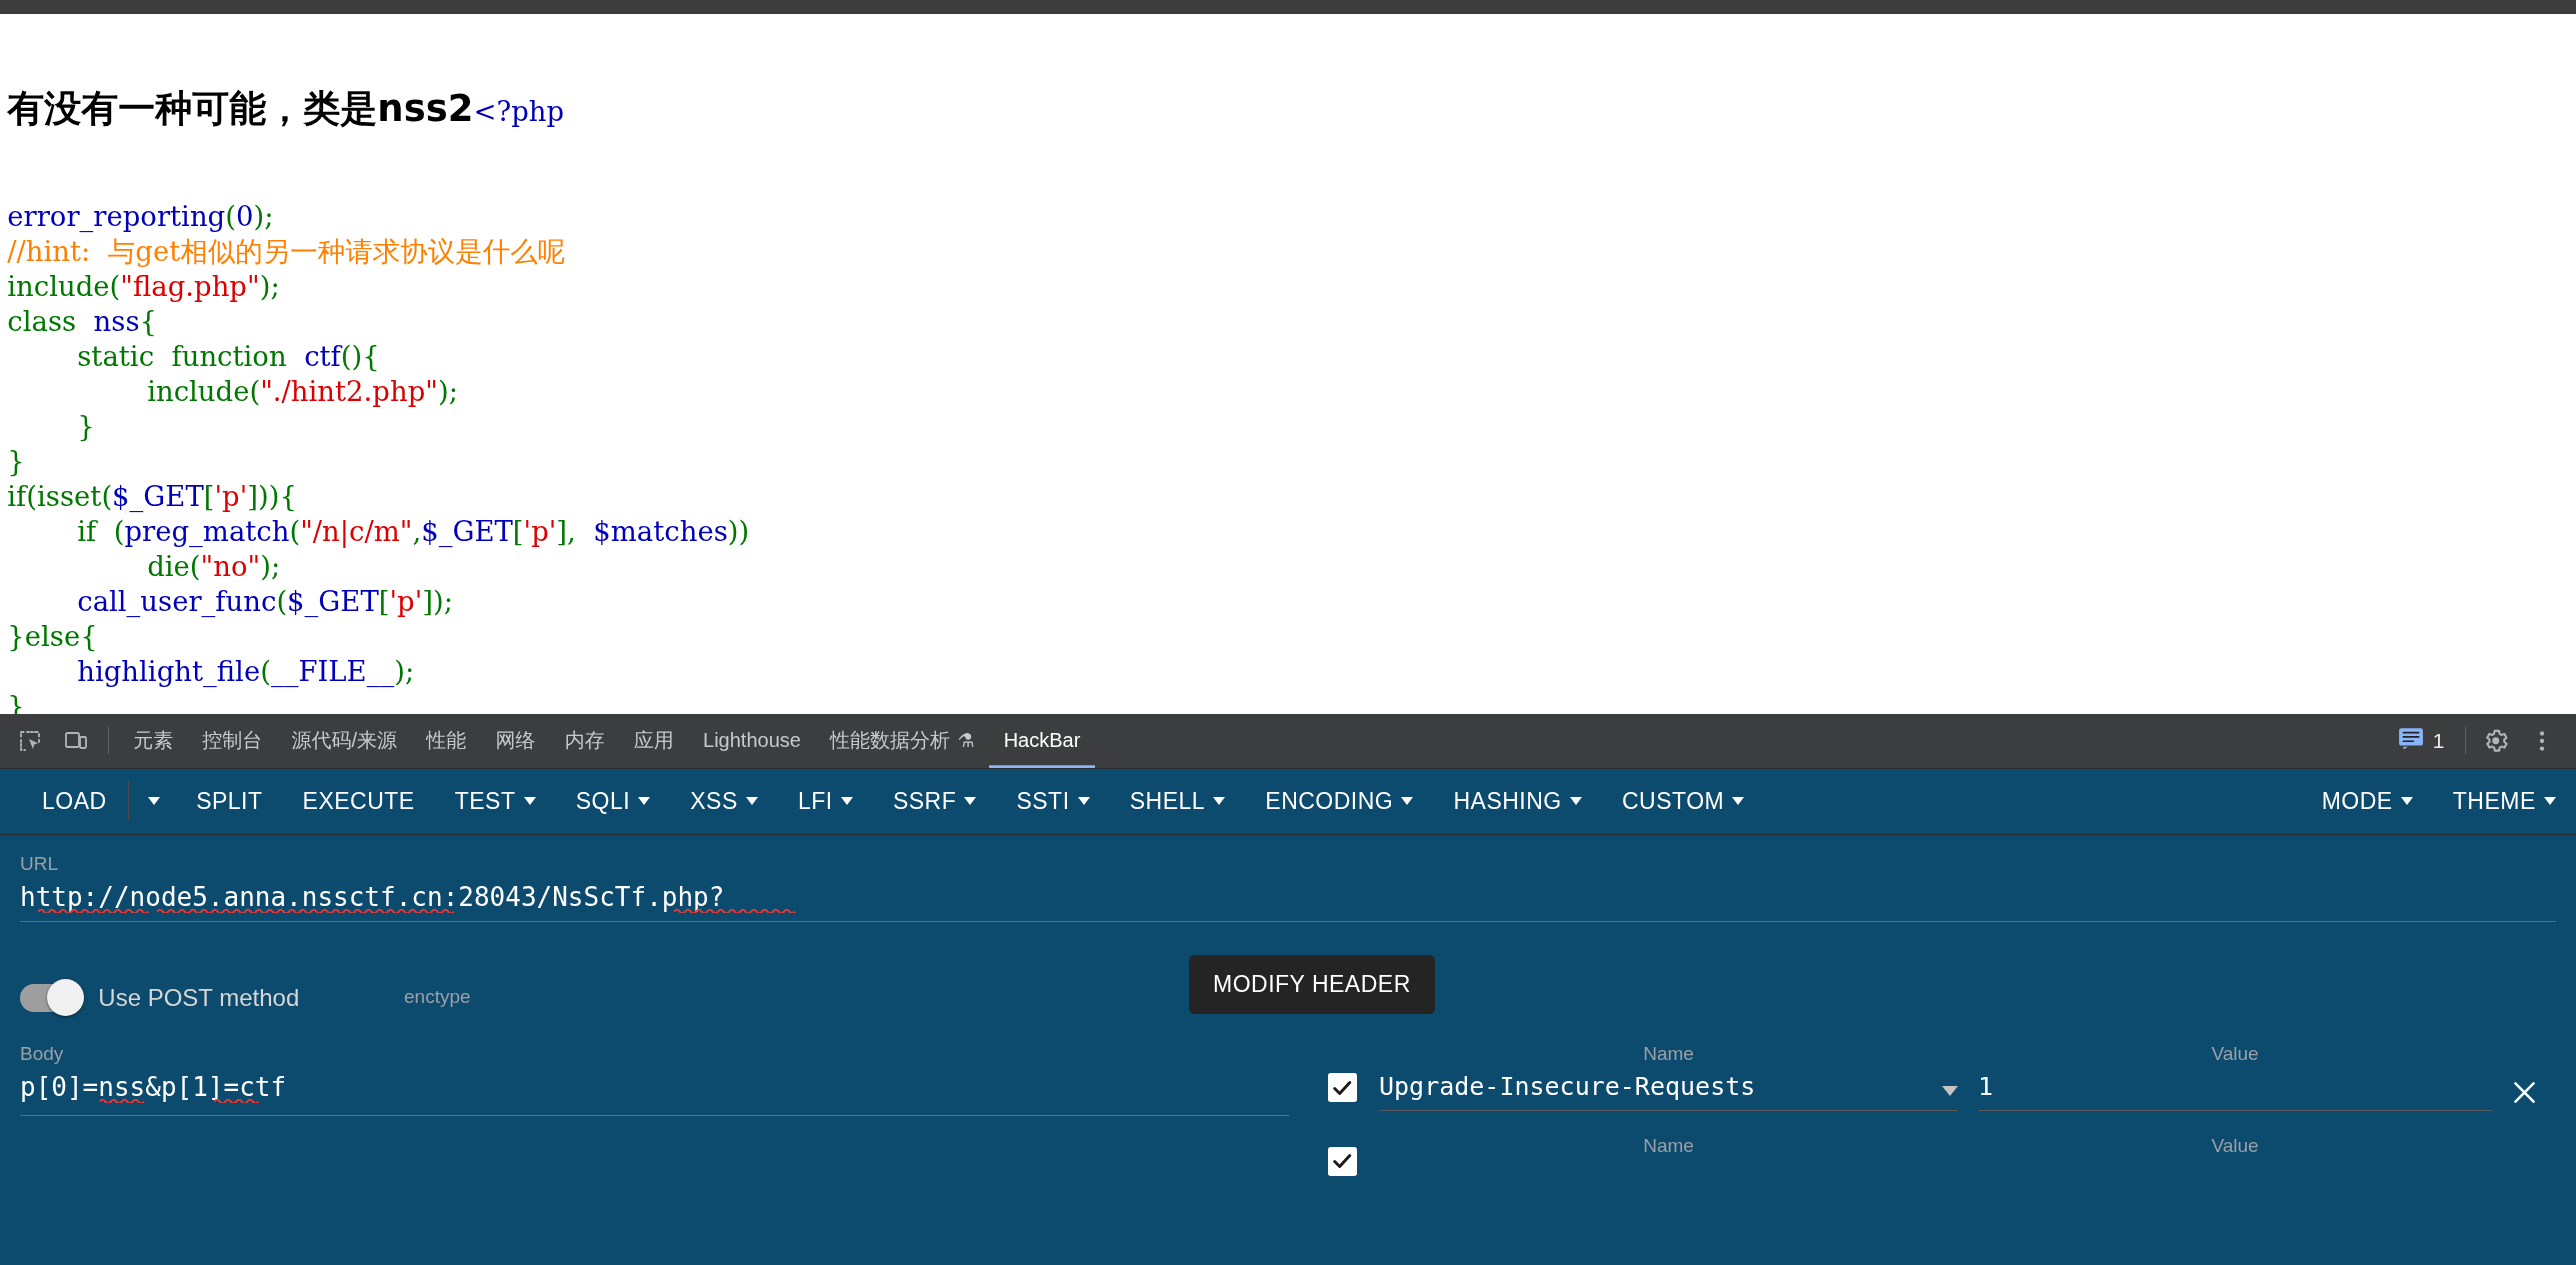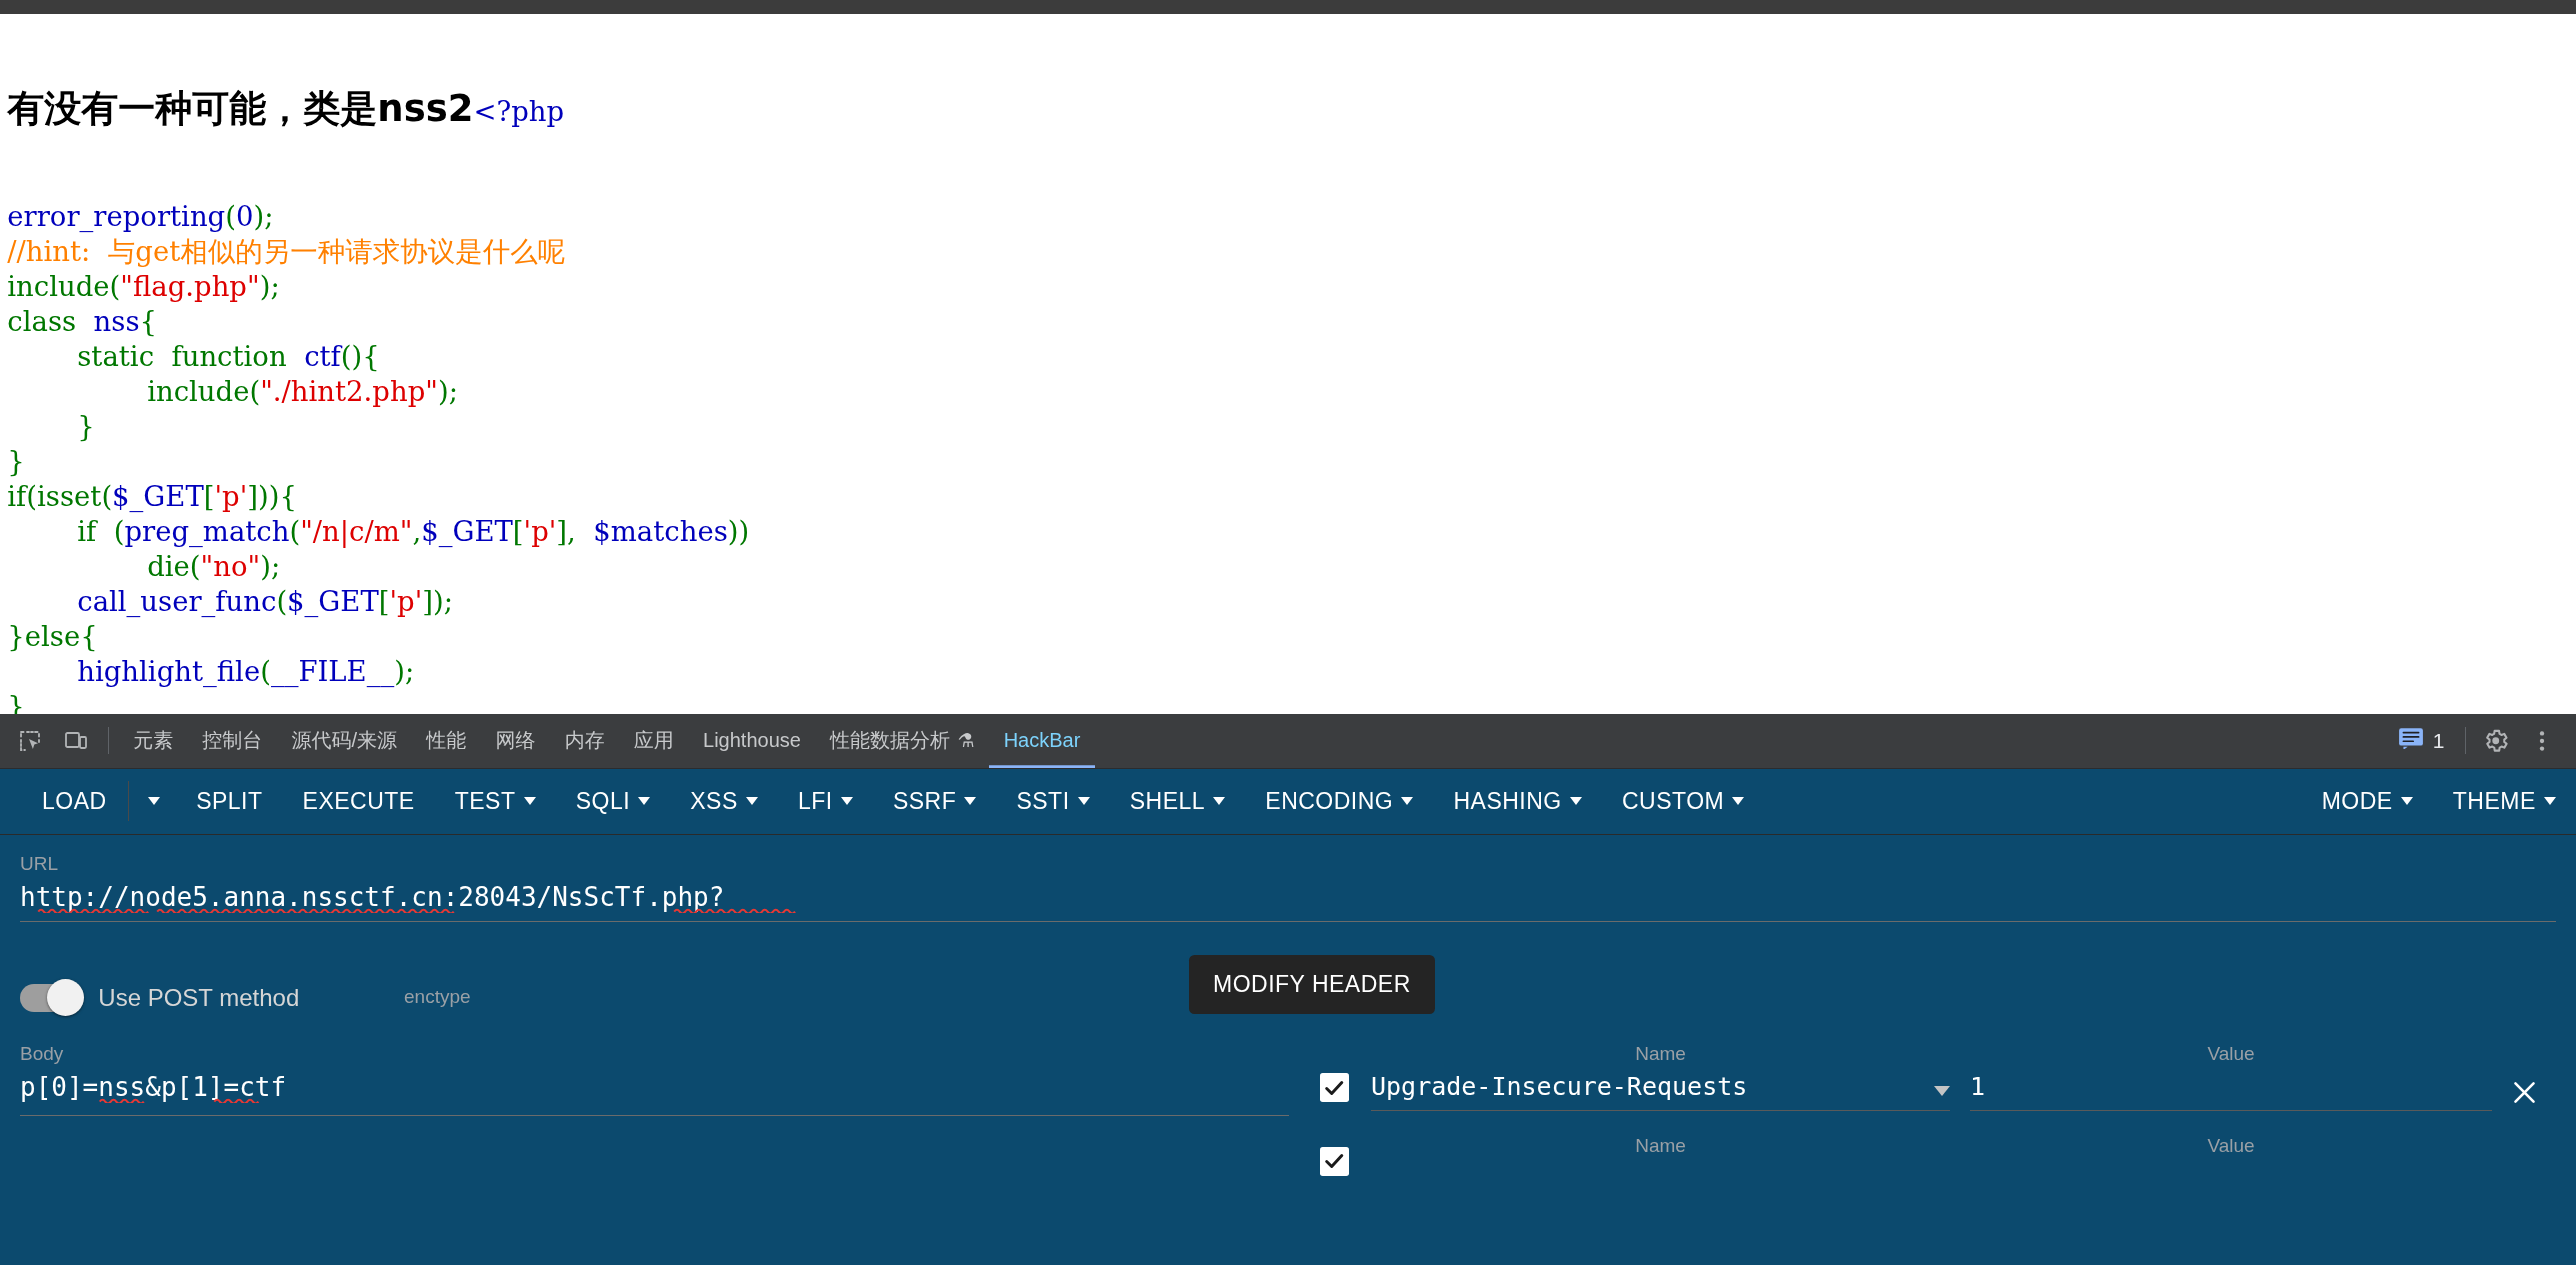--- a/index.html
+++ b/index.html
@@ -67,21 +67,21 @@
   }
   .dt-tab {
     font-size: 20px;
     color: #c7c9cb;
     padding: 0 14.6px;
     height: 54px;
     display: flex; align-items: center;
     white-space: nowrap;
   }
   .dt-tab.active {
-    color: #7dd3fc;
+    color: #ffffff;
     box-shadow: inset 0 -2.7px 0 #8ab4f8;
   }
   .dt-tab .flask { margin-left: 7.3px; font-size: 19px; }
   .dt-right {
     margin-left: auto;
     display: flex;
     align-items: center;
     padding-right: 3.7px;
   }
   .dt-msg-count {
@@ -210,21 +210,21 @@
     letter-spacing: 0.5px;
     padding: 15.6px 24px;
     border-radius: 5.5px;
     border: none;
     display: inline-block;
   }
 
   .row3 {
     display: flex;
     margin-top: 27.5px;
-    gap: 3px;
+    gap: 11px;
   }
   .body-group { width: 1282px; }
   .body-input {
     font-family: "DejaVu Sans Mono", "Liberation Mono", monospace;
     font-size: 26px;
     color: #ffffff;
     background: transparent;
     border: none;
     border-bottom: 1.8px solid #6b6b6b;
     width: 1269px;

